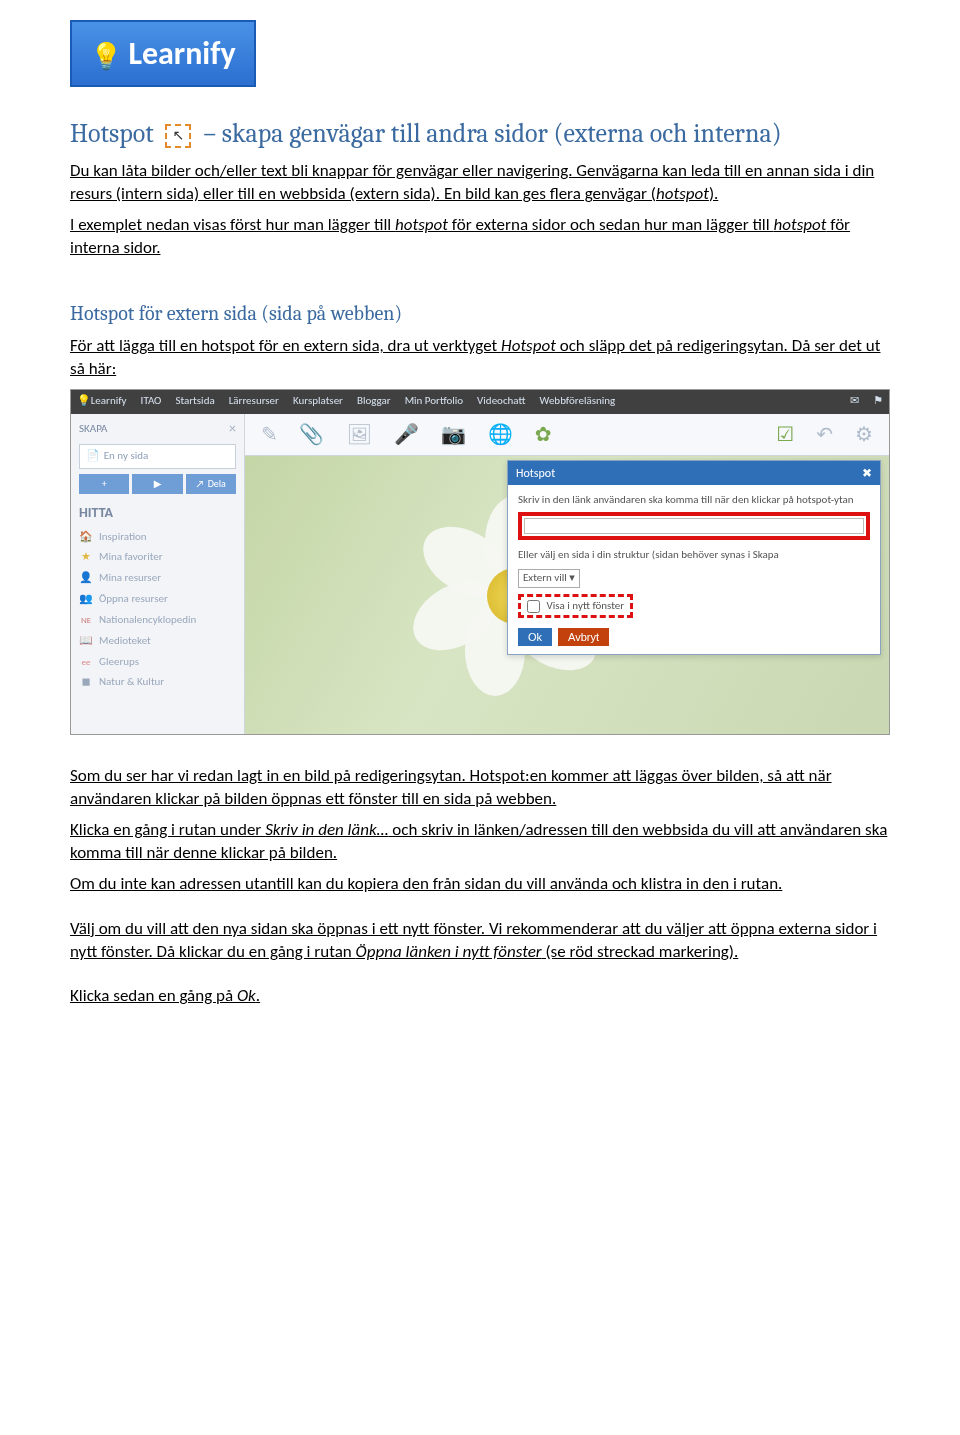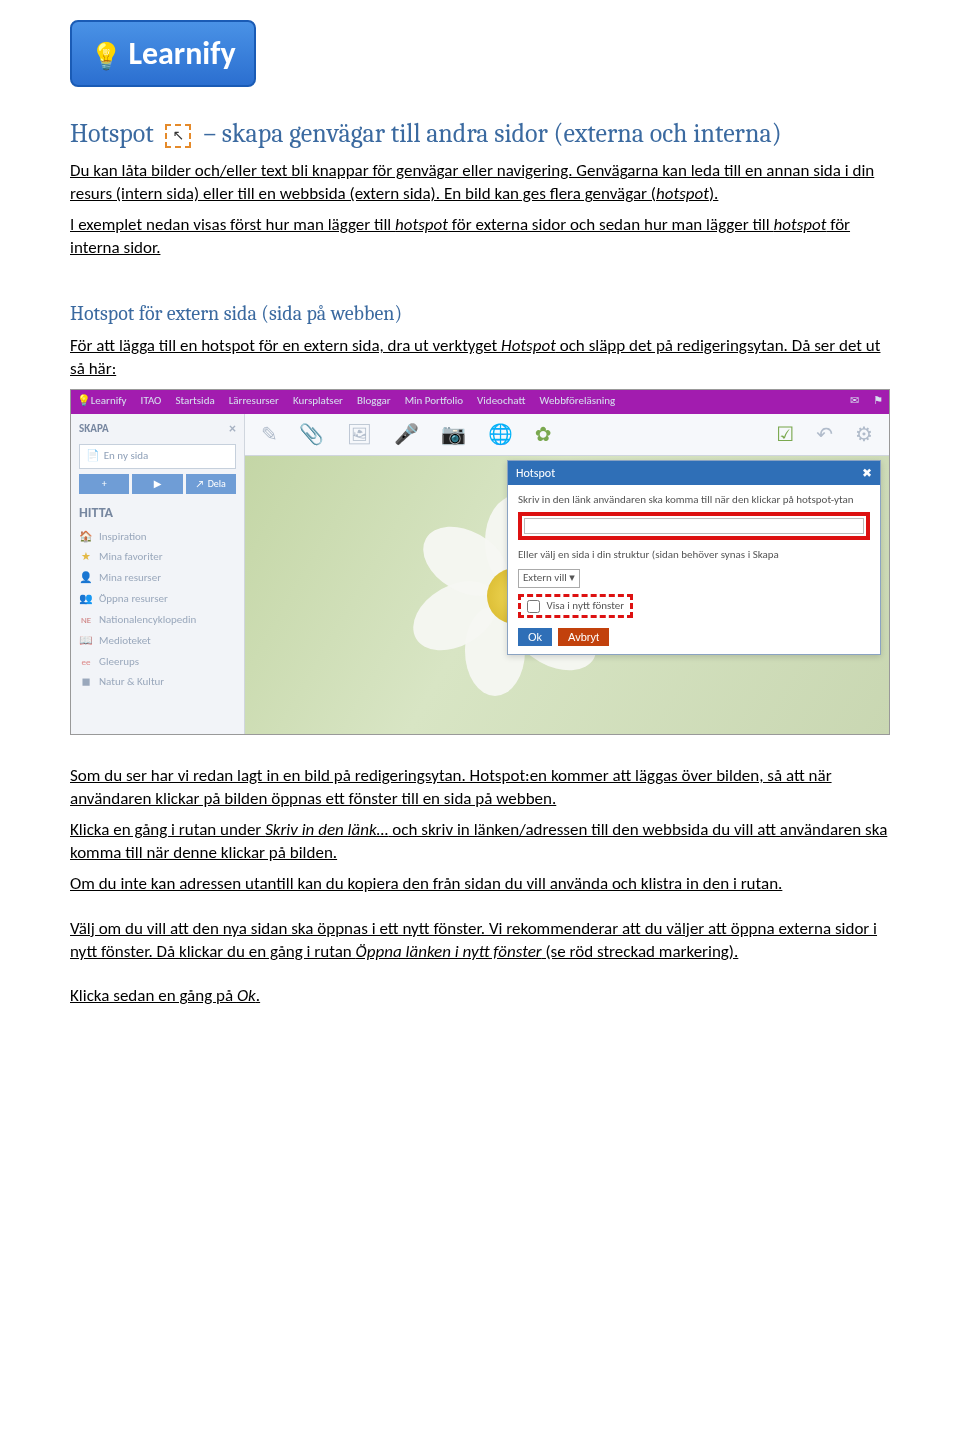--- a/index.html
+++ b/index.html
@@ -9,21 +9,21 @@
     color: #000;
     padding: 20px 70px;
     width: 960px;
     font-size: 17px;
     line-height: 1.35;
   }
   .logo-box {
     display: inline-block;
     background: linear-gradient(#4a92e6,#2b6fd0);
     border: 2px solid #1a5bb5;
-    border-radius: 8px;
+    border-radius: 0;
     padding: 10px 18px;
     color: #fff;
     font-size: 32px;
     font-weight: bold;
     margin-bottom: 30px;
   }
   .logo-box .bulb {
     display: inline-block;
     vertical-align: middle;
     margin-right: 6px;
@@ -59,38 +59,38 @@
   .italic { font-style: italic; }
   .screenshot {
     border: 1px solid #999;
     margin: 8px 0 30px 0;
     width: 820px;
     background: #f0f3f7;
     position: relative;
     font-size: 11px;
   }
   .topnav {
-    background: #a21caf;
+    background: #404040;
     height: 24px;
     display: flex;
     align-items: center;
     padding: 0 6px;
     color: #d6e1ee;
     gap: 14px;
   }
   .topnav span { white-space: nowrap; }
   .ss-body { display: flex; height: 320px; }
   .sidebar {
     width: 174px;
     background: #f2f4f8;
     border-right: 1px solid #d0d6de;
     padding: 6px 8px;
   }
   .skapa-hdr {
-    font-weight: bold;
+    font-weight: normal;
     color: #7787a0;
     font-size: 11px;
     display: flex;
     justify-content: space-between;
     align-items: center;
   }
   .skapa-hdr .x { color: #a6b1c2; font-size: 14px; }
   .newpage {
     background: #fff;
     border: 1px solid #c6d0dc;

